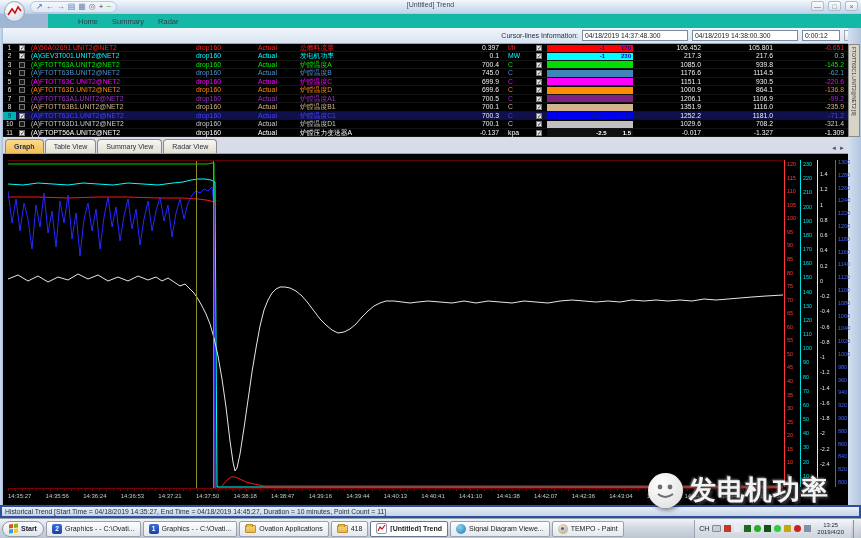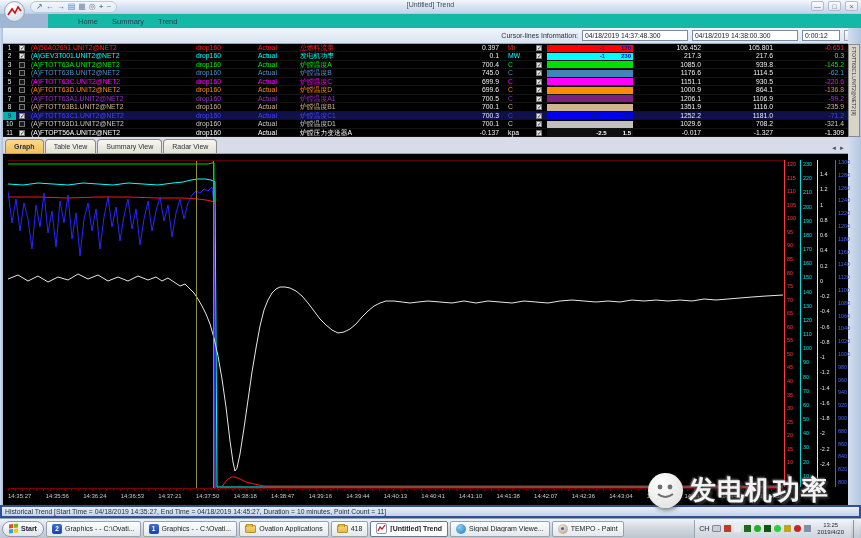--- a/index.html
+++ b/index.html
@@ -158,21 +158,21 @@
       <span class="qat-icon" style="color: rgb(106, 130, 168);">▦</span>
       <span class="qat-icon" style="color: rgb(119, 119, 119);">◎</span>
       <span class="qat-icon" style="color: rgb(68, 68, 68);">+</span>
       <span class="qat-icon" style="color: rgb(42, 160, 42);">~</span>
     </div>
 
   <div class="menubar">
     <div class="menu-items" id="menu-items">
         <span class="menu-item">Home</span>
         <span class="menu-item">Summary</span>
-        <span class="menu-item">Trend</span>
+        <span class="menu-item">Radar</span>
       </div>
     <div class="help-btn">?</div>
   </div>
 
   <div class="subheader">
     <div class="cursor-info">
       <span class="ci-label">Cursor-lines Information:</span>
       <input class="cur-field" readonly="" value="04/18/2019 14:37:48.300" style="">
       <input class="cur-field" readonly="" value="04/18/2019 14:38:00.300" style="">
       <input class="cur-field dur" readonly="" value="0:00:12" style="">

